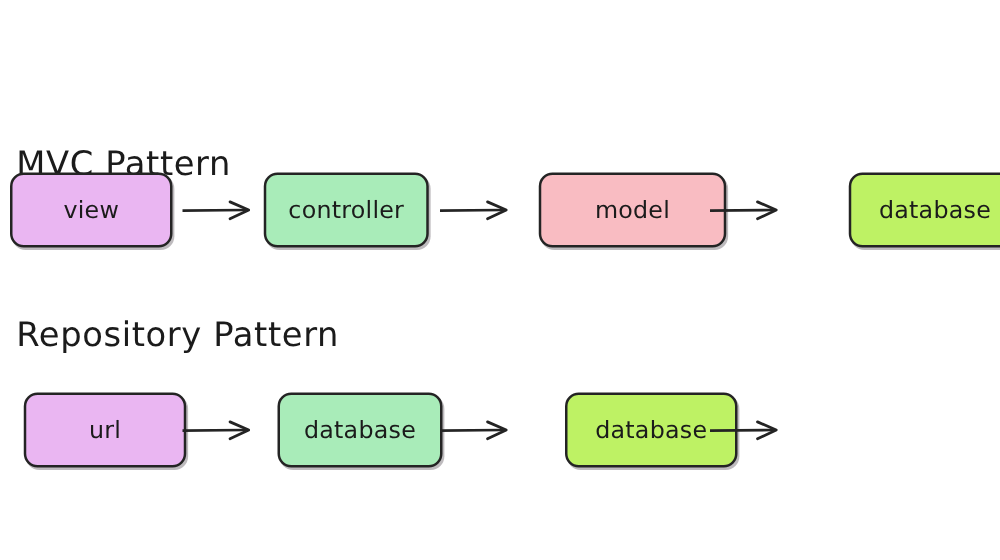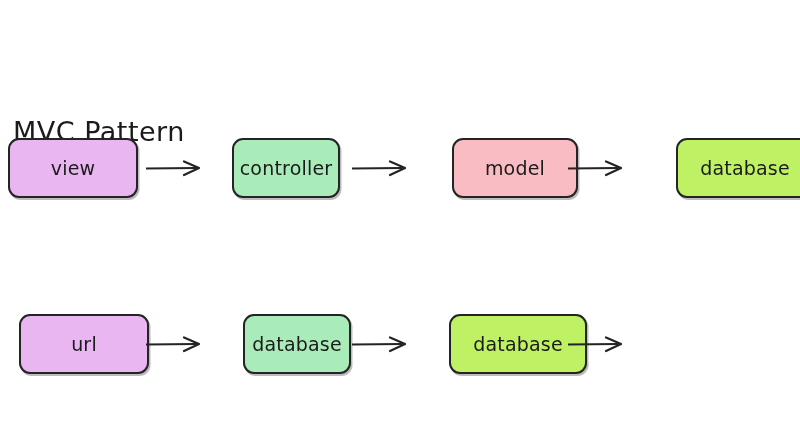--- a/index.html
+++ b/index.html
@@ -63,22 +63,22 @@
     box-shadow: 1.5px 2px 0 rgba(40, 30, 40, 0.30);
     flex: 0 0 auto;
   }
   .node.c-purple { background: #eab6f2; }
   .node.c-green  { background: #a9ecb9; }
   .node.c-pink   { background: #f9bcc2; }
   .node.c-yellow { background: #bef264; }
 
   
   .node.n1 { width: 130px; margin-left: 8px; }
-  .node.n2 { width: 108px; margin-left: 94px; }
-  .node.n3 { width: 126px; margin-left: 112px; }
+  .node.n2 { width: 132px; margin-left: 73px; }
+  .node.n3 { width: 150px; margin-left: 88px; }
   .node.n4 { width: 138px; margin-left: 98px; }
 
   
   .arrow {
     position: absolute;
     top: 50%;
     transform: translateY(-50%);
     width: 62px;
     height: 20px;
     flex: 0 0 auto;
@@ -129,20 +129,21 @@
     </div>
 
     <div class="arrow a3">
       <svg viewBox="0 0 62 20" preserveAspectRatio="none">
         <path d="M0,10.5 L50,10" stroke="#242424" stroke-width="2.2" fill="none" stroke-linecap="round"></path>
         <path d="M38,3.5 L53,10 L38,17" stroke="#242424" stroke-width="2.2" fill="none" stroke-linecap="round" stroke-linejoin="round"></path>
       </svg>
     </div>
   </div>
 
+  <div class="section-title t2">Repository Pattern</div>
 
   <div class="flow-row r2">
 
     <div class="node n1 c-purple">
       <span>url</span>
     </div>
 
     <div class="node n2 c-green">
       <span>database</span>
     </div>

